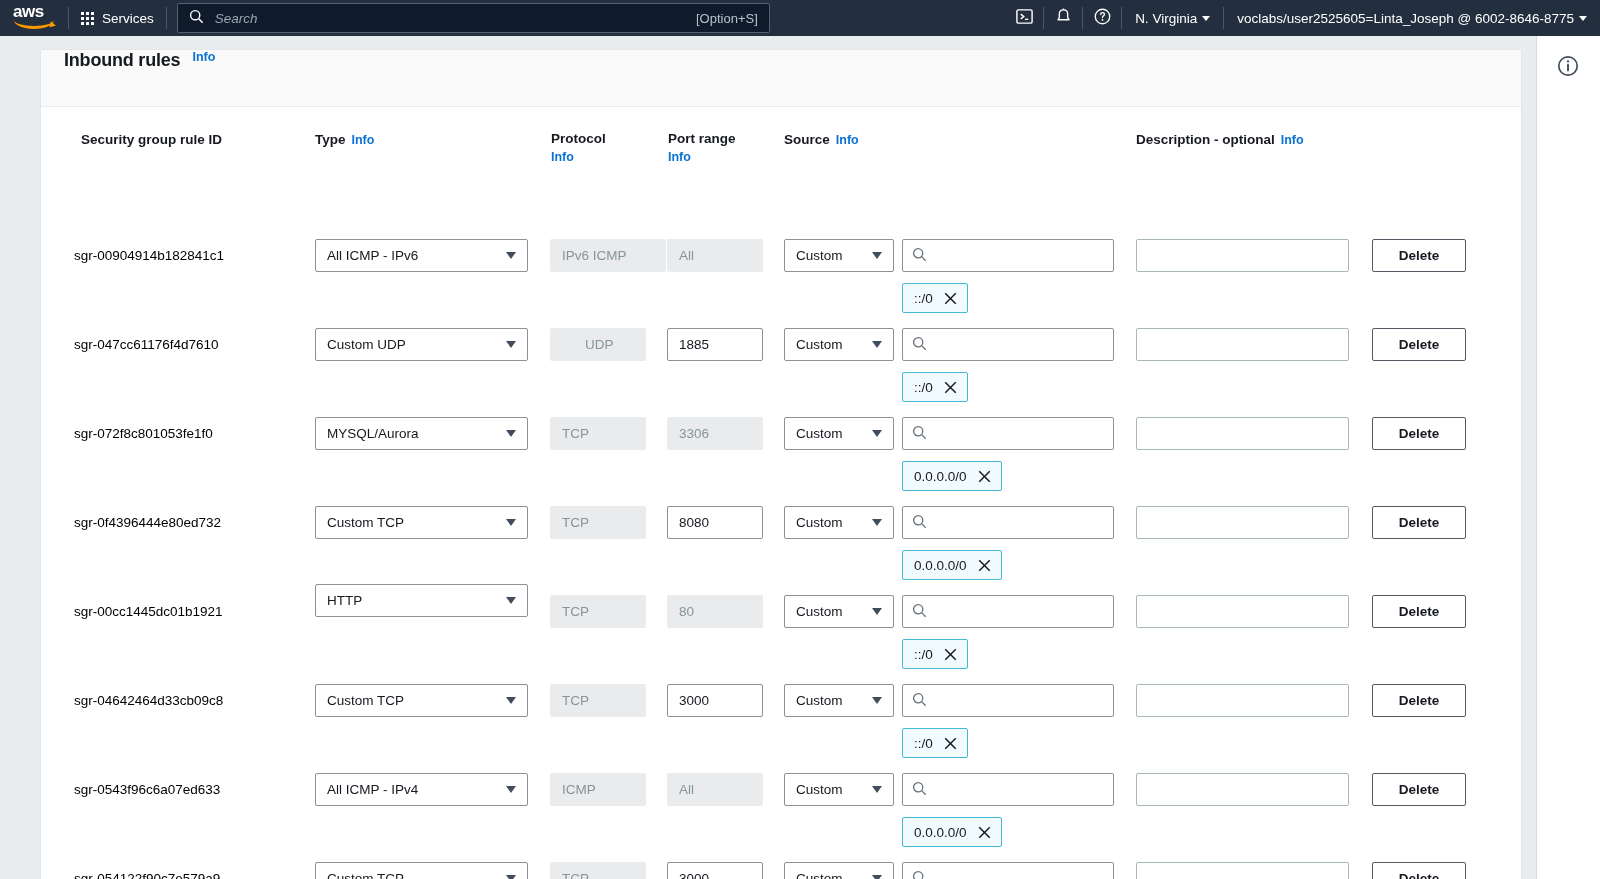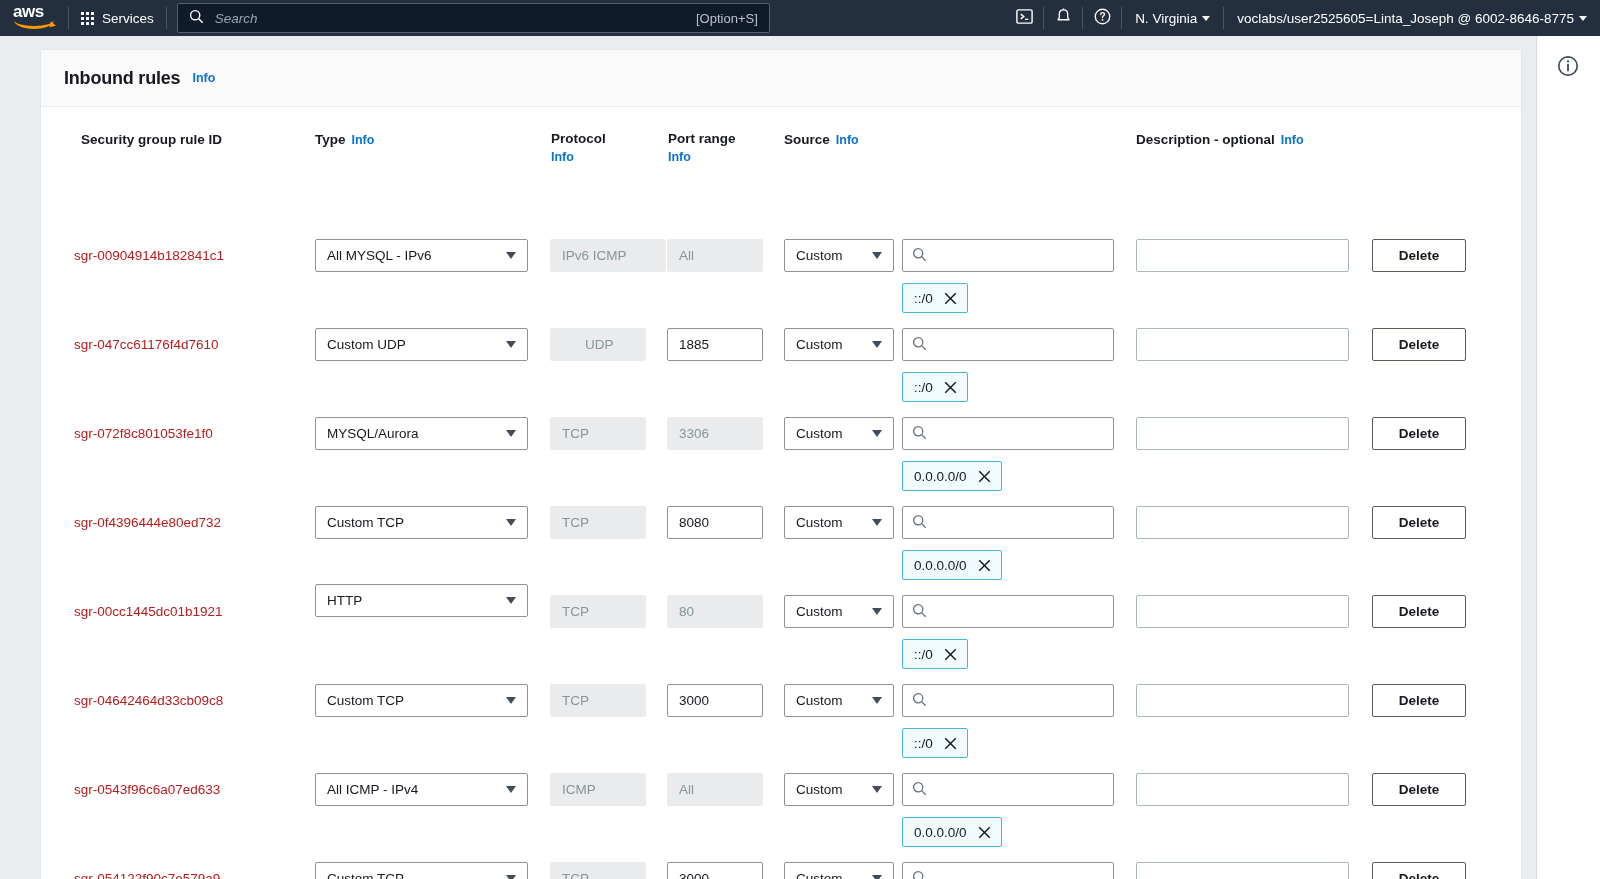--- a/index.html
+++ b/index.html
@@ -101,40 +101,40 @@
     position:absolute; top:49px; left:40px;
     width: 1482px; height: 830px;
     background:#ffffff;
     border:1px solid #e3e6e8;
     border-bottom:none;
     border-radius:2px 2px 0 0;
   }
   #panel-header {
     height:57px; background:#fafafa;
     border-bottom:1px solid #e9ebed;
-    display:flex; align-items:center;
+    display:flex; align-items:flex-start;
     padding-left:23px; gap:12px;
   }
   #panel-title { font-size:18px; font-weight:700; color:#16191f; letter-spacing:-0.2px; }
   .info-link {
     color:#0972d3; font-size:12.5px; font-weight:700; cursor:pointer; white-space:nowrap;
   }
 
   
   #table { position:relative; padding-left:33px; }
 
   .colhead {
     position:absolute; font-weight:700; font-size:13.5px; color:#16191f; white-space:nowrap;
   }
   .colhead .info-link { font-weight:700; margin-left:6px; }
   .colhead .info-below { display:block; margin-top:4px; margin-left:0; }
 
   .row { position:absolute; left:0; width:1449px; height:0; }
   .rule-id {
-    position:absolute; left:33px; font-size:13.5px; color:#b91c1c; white-space:nowrap;
+    position:absolute; left:33px; font-size:13.5px; color:#000000; white-space:nowrap;
   }
 
   
   .ctl {
     position:absolute; height:33px;
     border:1px solid #8c9196;
     border-radius:2px; background:#ffffff;
     display:flex; align-items:center;
     font-size:13.5px; color:#16191f;
   }
@@ -293,21 +293,21 @@
       <span>Source</span><span class="info-link">Info</span>
     </div>
     <div class="colhead" style="left:1095px; top:25px;">
       <span>Description - optional</span><span class="info-link">Info</span>
     </div>
 
     <div id="rows-host">
         <div class="row" style="top: 0px;">
           <div class="rule-id" style="top:141px;">sgr-00904914b182841c1</div>
           <div class="ctl select" style="left:274px; top:132px; width:213px;">
-            <span>All MYSQL - IPv6</span>
+            <span>All ICMP - IPv6</span>
             <span class="arrow"></span>
           </div>
           <div class="ctl disabled textinput" style="left:509px; top:132px; width:116px;">
             <span>IPv6 ICMP</span>
           </div>
           <div class="ctl disabled textinput" style="left:626px; top:132px; width:96px;">
             <span>All</span>
           </div>
           <div class="ctl select" style="left:743px; top:132px; width:110px;">
             <span>Custom</span>

